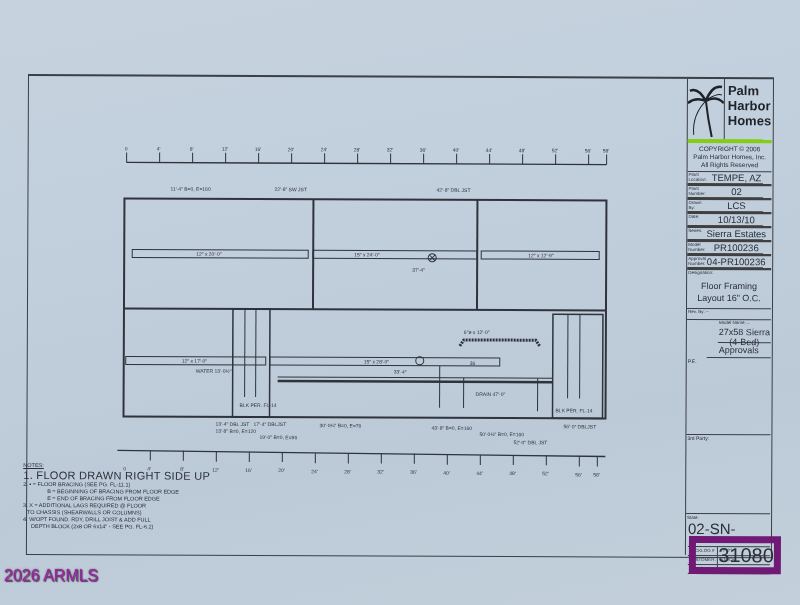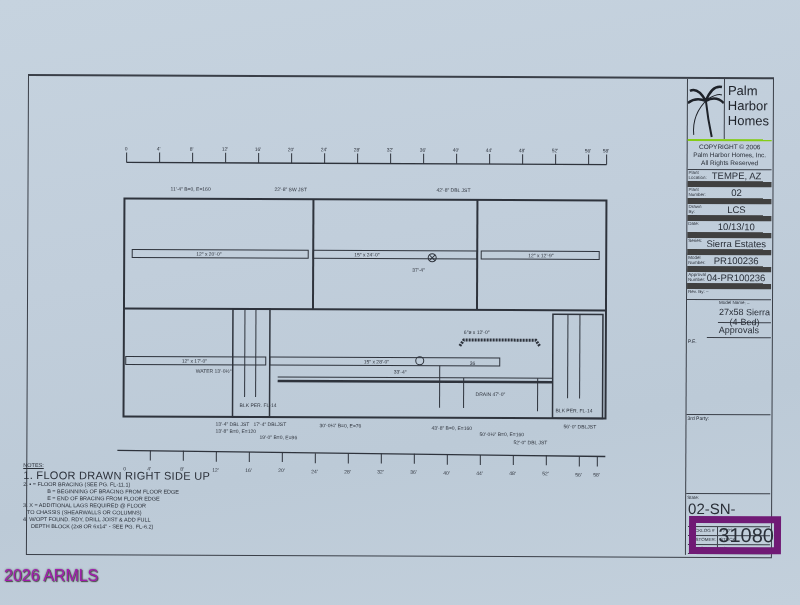--- a/index.html
+++ b/index.html
@@ -13,26 +13,26 @@
     position:absolute; left:28px; top:74px; width:744px; height:478px;
     border:1.5px solid #3a3f48; border-top-width:2px;
     transform: rotate(0.25deg); transform-origin: left top;
   }
   .title-block {
     position:absolute; left:658px; top:0; width:84px; height:476px;
     border-left:1.5px solid #3a3f48;
     font-size:8px;
   }
   .logo {
-    height:60px; border-bottom:2px solid #84cc16; position:relative;
+    height:60px; border-bottom:4px solid #84cc16; position:relative;font-weight:bold;
   }
   .logo-box { position:absolute; left:0; top:0; width:36px; height:60px; border-right:1px solid #3a3f48; }
   .logo-text { position:absolute; left:40px; top:4px; font-size:13px; line-height:15px; color:#1e2229; }
   .copyright { text-align:center; font-size:6.5px; line-height:8px; padding:2px 0; border-bottom:1px solid #3a3f48; }
-  .tb-row { position:relative; height:11px; border-bottom:6px solid #404040; }
+  .tb-row { position:relative; height:11px; border-bottom:3px solid #404040; }
   .tb-row .lbl { position:absolute; left:1px; top:0; font-size:4.5px; line-height:5px; width:14px; }
   .tb-row .val { position:absolute; left:16px; right:2px; top:0; text-align:center; font-size:9.5px; line-height:11px; }
   .tb-desig { height:38px; border-bottom:1px solid #3a3f48; position:relative; }
   .tb-desig .lbl { position:absolute; left:1px; top:0; font-size:4.5px; }
   .tb-desig .val { position:absolute; left:0; right:0; top:10px; text-align:center; font-size:9px; line-height:12px; }
   .tb-small { height:10px; border-bottom:1px solid #3a3f48; font-size:4.5px; padding-left:1px; }
   .tb-model { height:22px; border-bottom:1px solid #3a3f48; position:relative;margin-left:31px; }
   .tb-model .lbl { position:absolute; left:1px; top:0; font-size:4.5px; }
   .tb-model .val { position:absolute; left:0; right:0; top:7px; text-align:center; font-size:9px; }
   .tb-approvals { height:14px; border-bottom:1px solid #3a3f48; text-align:center; font-size:9px; line-height:14px;margin-left:20px; }
@@ -254,20 +254,27 @@
         <span class="val">Sierra Estates</span>
       </div>
     <div class="tb-row">
         <span class="lbl">Model Number:</span>
         <span class="val">PR100236</span>
       </div>
     <div class="tb-row">
         <span class="lbl">Approval Number:</span>
         <span class="val">04-PR100236</span>
       </div>
+    <div class="tb-desig">
+      <span class="lbl">Designation:</span>
+      <div class="val">
+        <div>Floor Framing</div>
+        <div>Layout 16" O.C.</div>
+      </div>
+    </div>
     <div class="tb-small">Rev. By: –</div>
     <div class="tb-model">
       <span class="lbl">Model Name: –</span>
       <span class="val">27x58 Sierra (4-Bed)</span>
     </div>
     <div class="tb-approvals">Approvals</div>
     <div class="tb-pe">P.E.</div>
     <div class="tb-3rd">3rd Party:</div>
     <div class="tb-state">
       <span class="lbl">State:</span>

